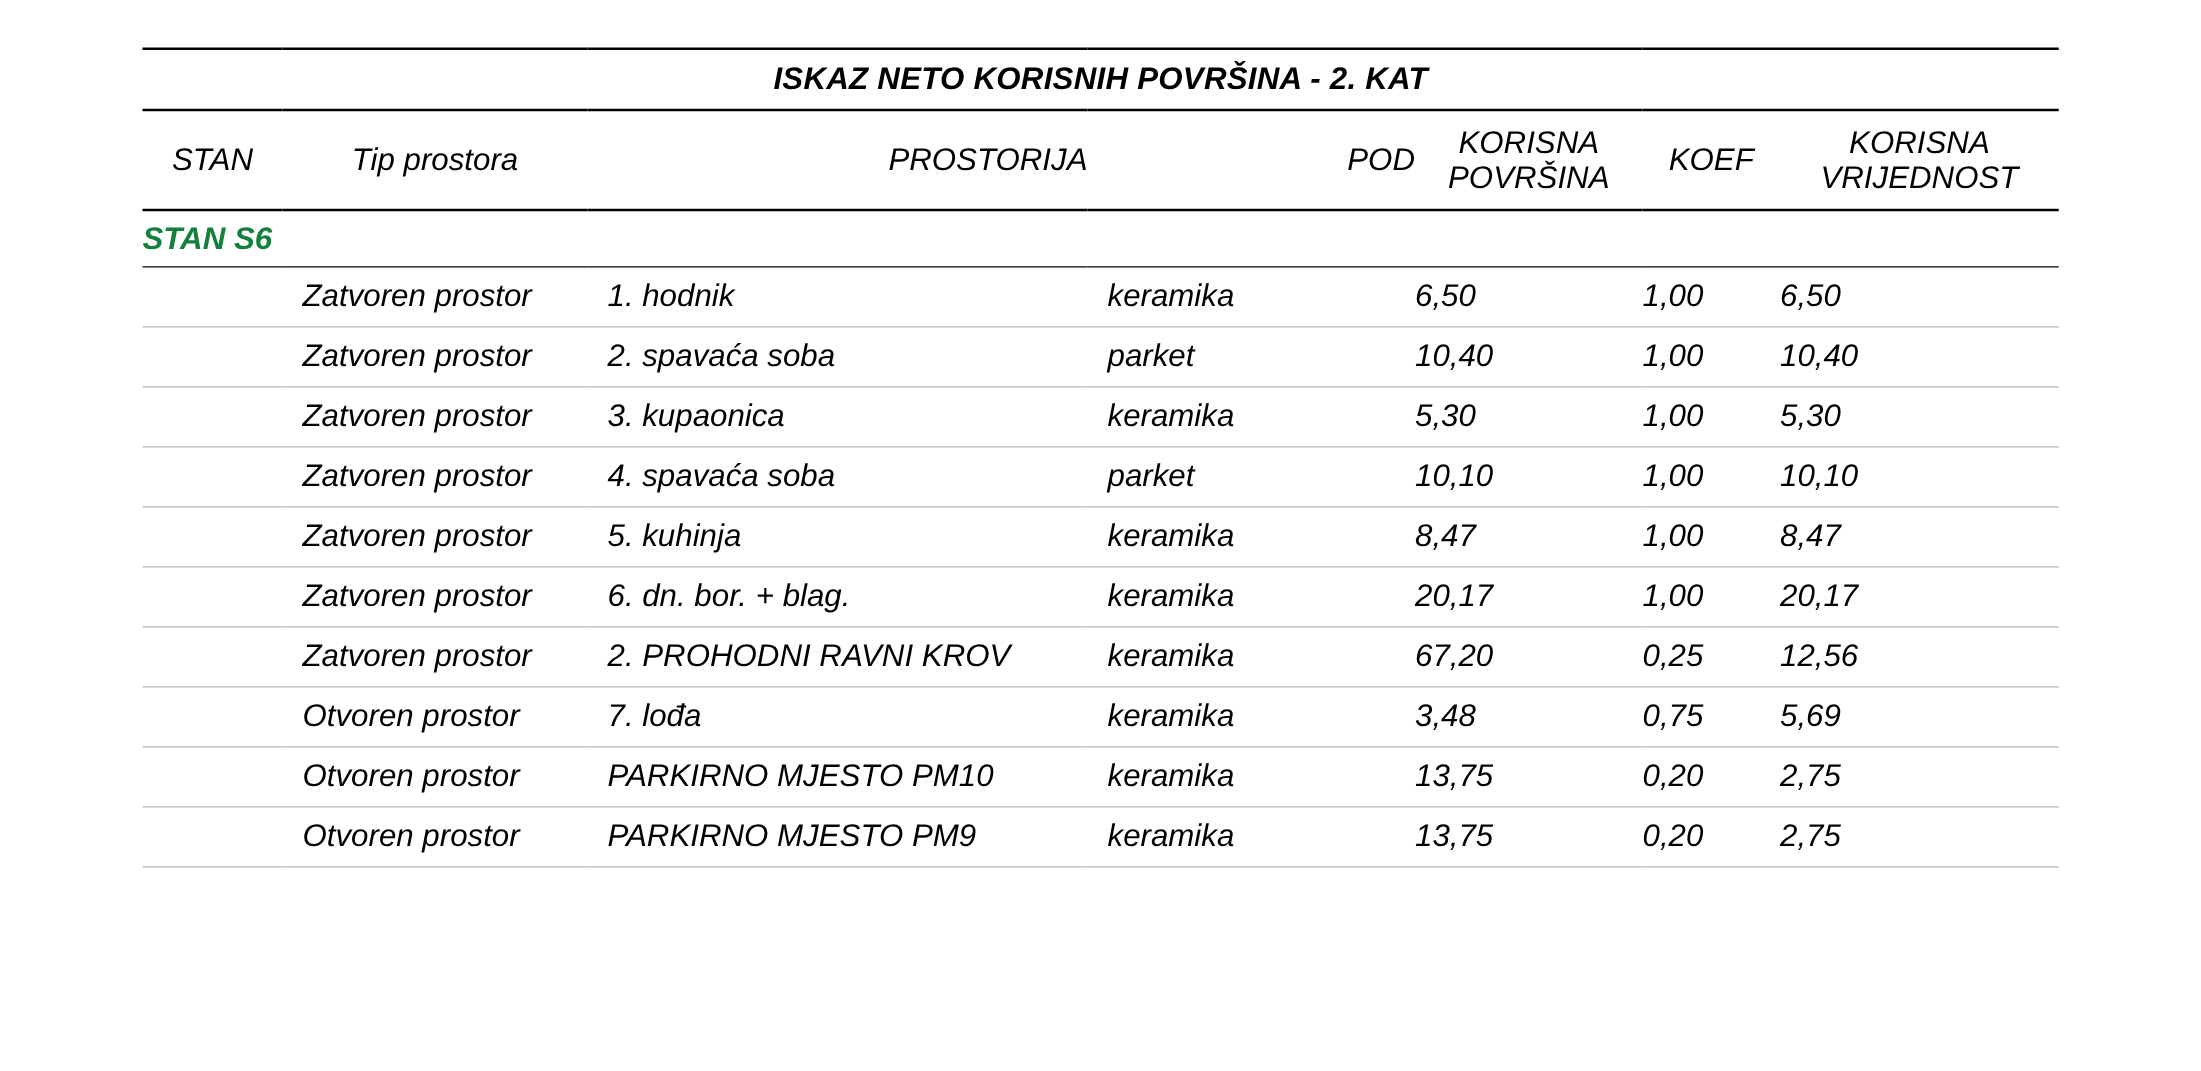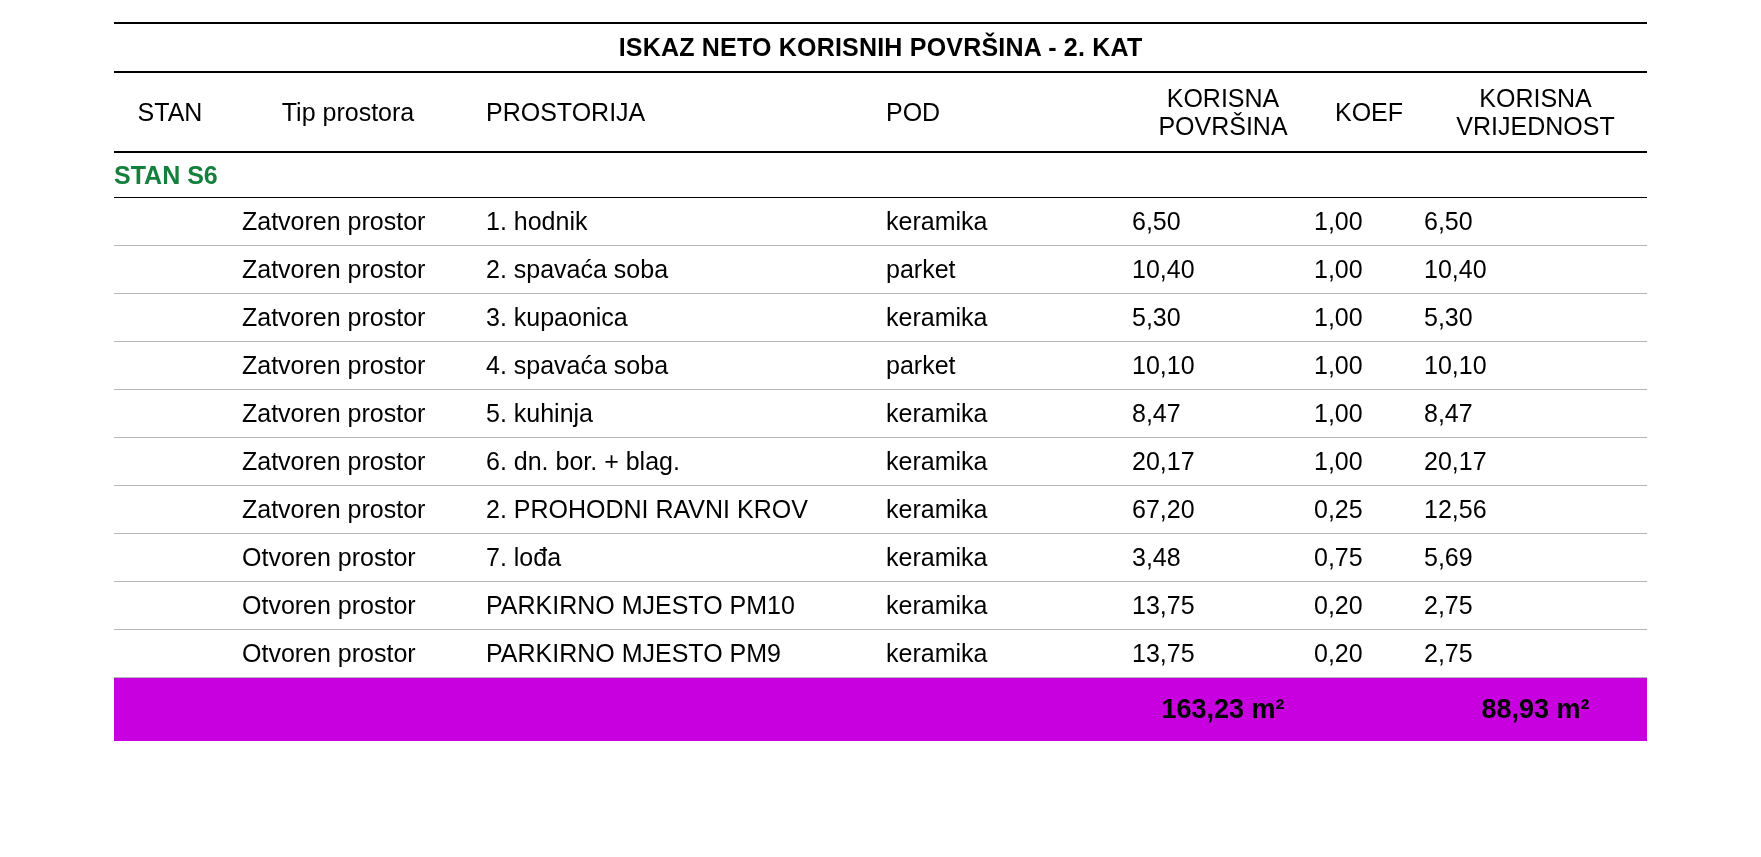--- a/index.html
+++ b/index.html
@@ -10,22 +10,23 @@
   body {
     width: 1761px;
     height: 857px;
     font-family: "Liberation Sans", sans-serif;
     color: #000000;
     overflow: hidden;
   }
   .sheet {
     position: absolute;
     left: 114px;
-    top: 22px;
+    top: 38px;
     width: 1533px;
+    font-style: italic;
   }
   table.area-table {
     border-collapse: collapse;
     width: 1533px;
     table-layout: fixed;
   }
   table.area-table td, table.area-table th {
     padding: 0;
     vertical-align: middle;
   }
@@ -50,21 +51,21 @@
   .head-row td {
     border-bottom: 2px solid #000;
     text-align: center;
     font-size: 25px;
     height: 78px;
     line-height: 1.12;
     font-weight: normal;
     margin-top: 24px;
   }
   .head-row td.left {
-    text-align: left;
+    text-align: right;
     padding-left: 16px;
   }
   .group-row td {
     border-bottom: 1.5px solid #000;
     height: 44px;
     font-size: 25px;
     font-weight: bold;
     color: #15803d;
     padding-left: 12px;
   }
@@ -224,21 +225,15 @@
       <tr class="data-row">
         <td></td>
         <td class="txt">Otvoren prostor</td>
         <td class="txt">PARKIRNO MJESTO PM9</td>
         <td class="txt">keramika</td>
         <td class="num">13,75</td>
         <td class="num">0,20</td>
         <td class="num">2,75</td>
       </tr>
 
-      <tr class="total-row">
-        <td class="pad" colspan="4"></td>
-        <td>163,23 m²</td>
-        <td class="pad"></td>
-        <td>88,93 m²</td>
-      </tr>
     </tbody>
   </table>
 </div>
 
 </body></html>

